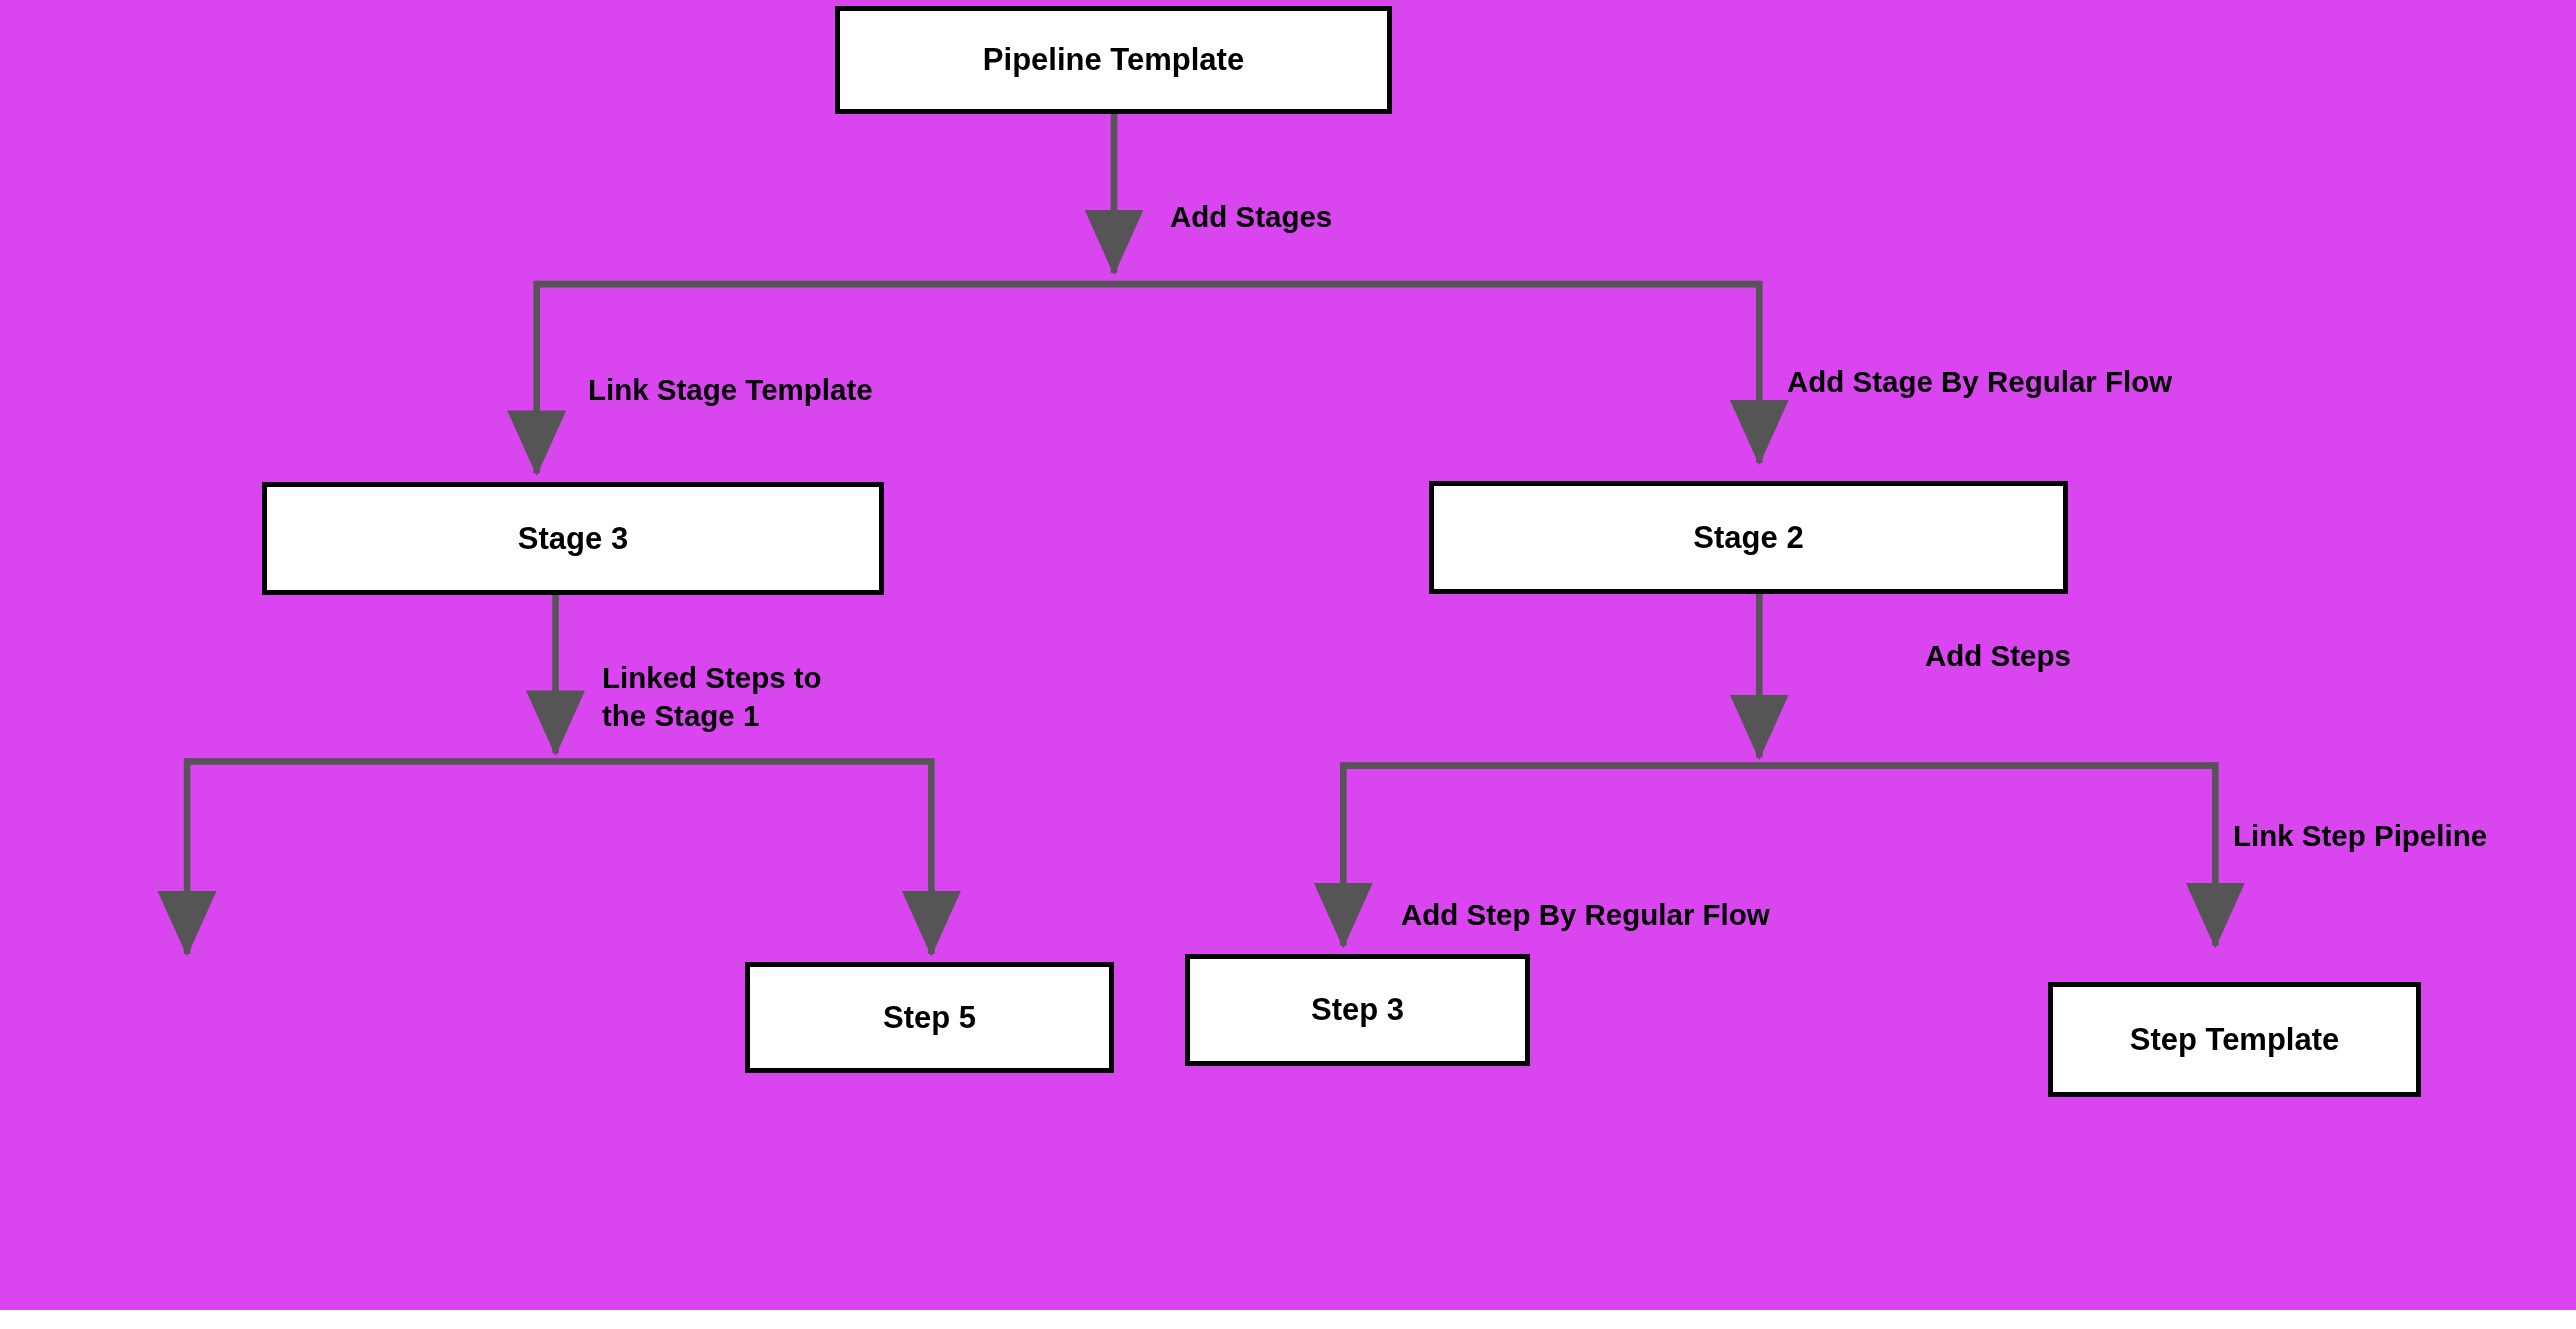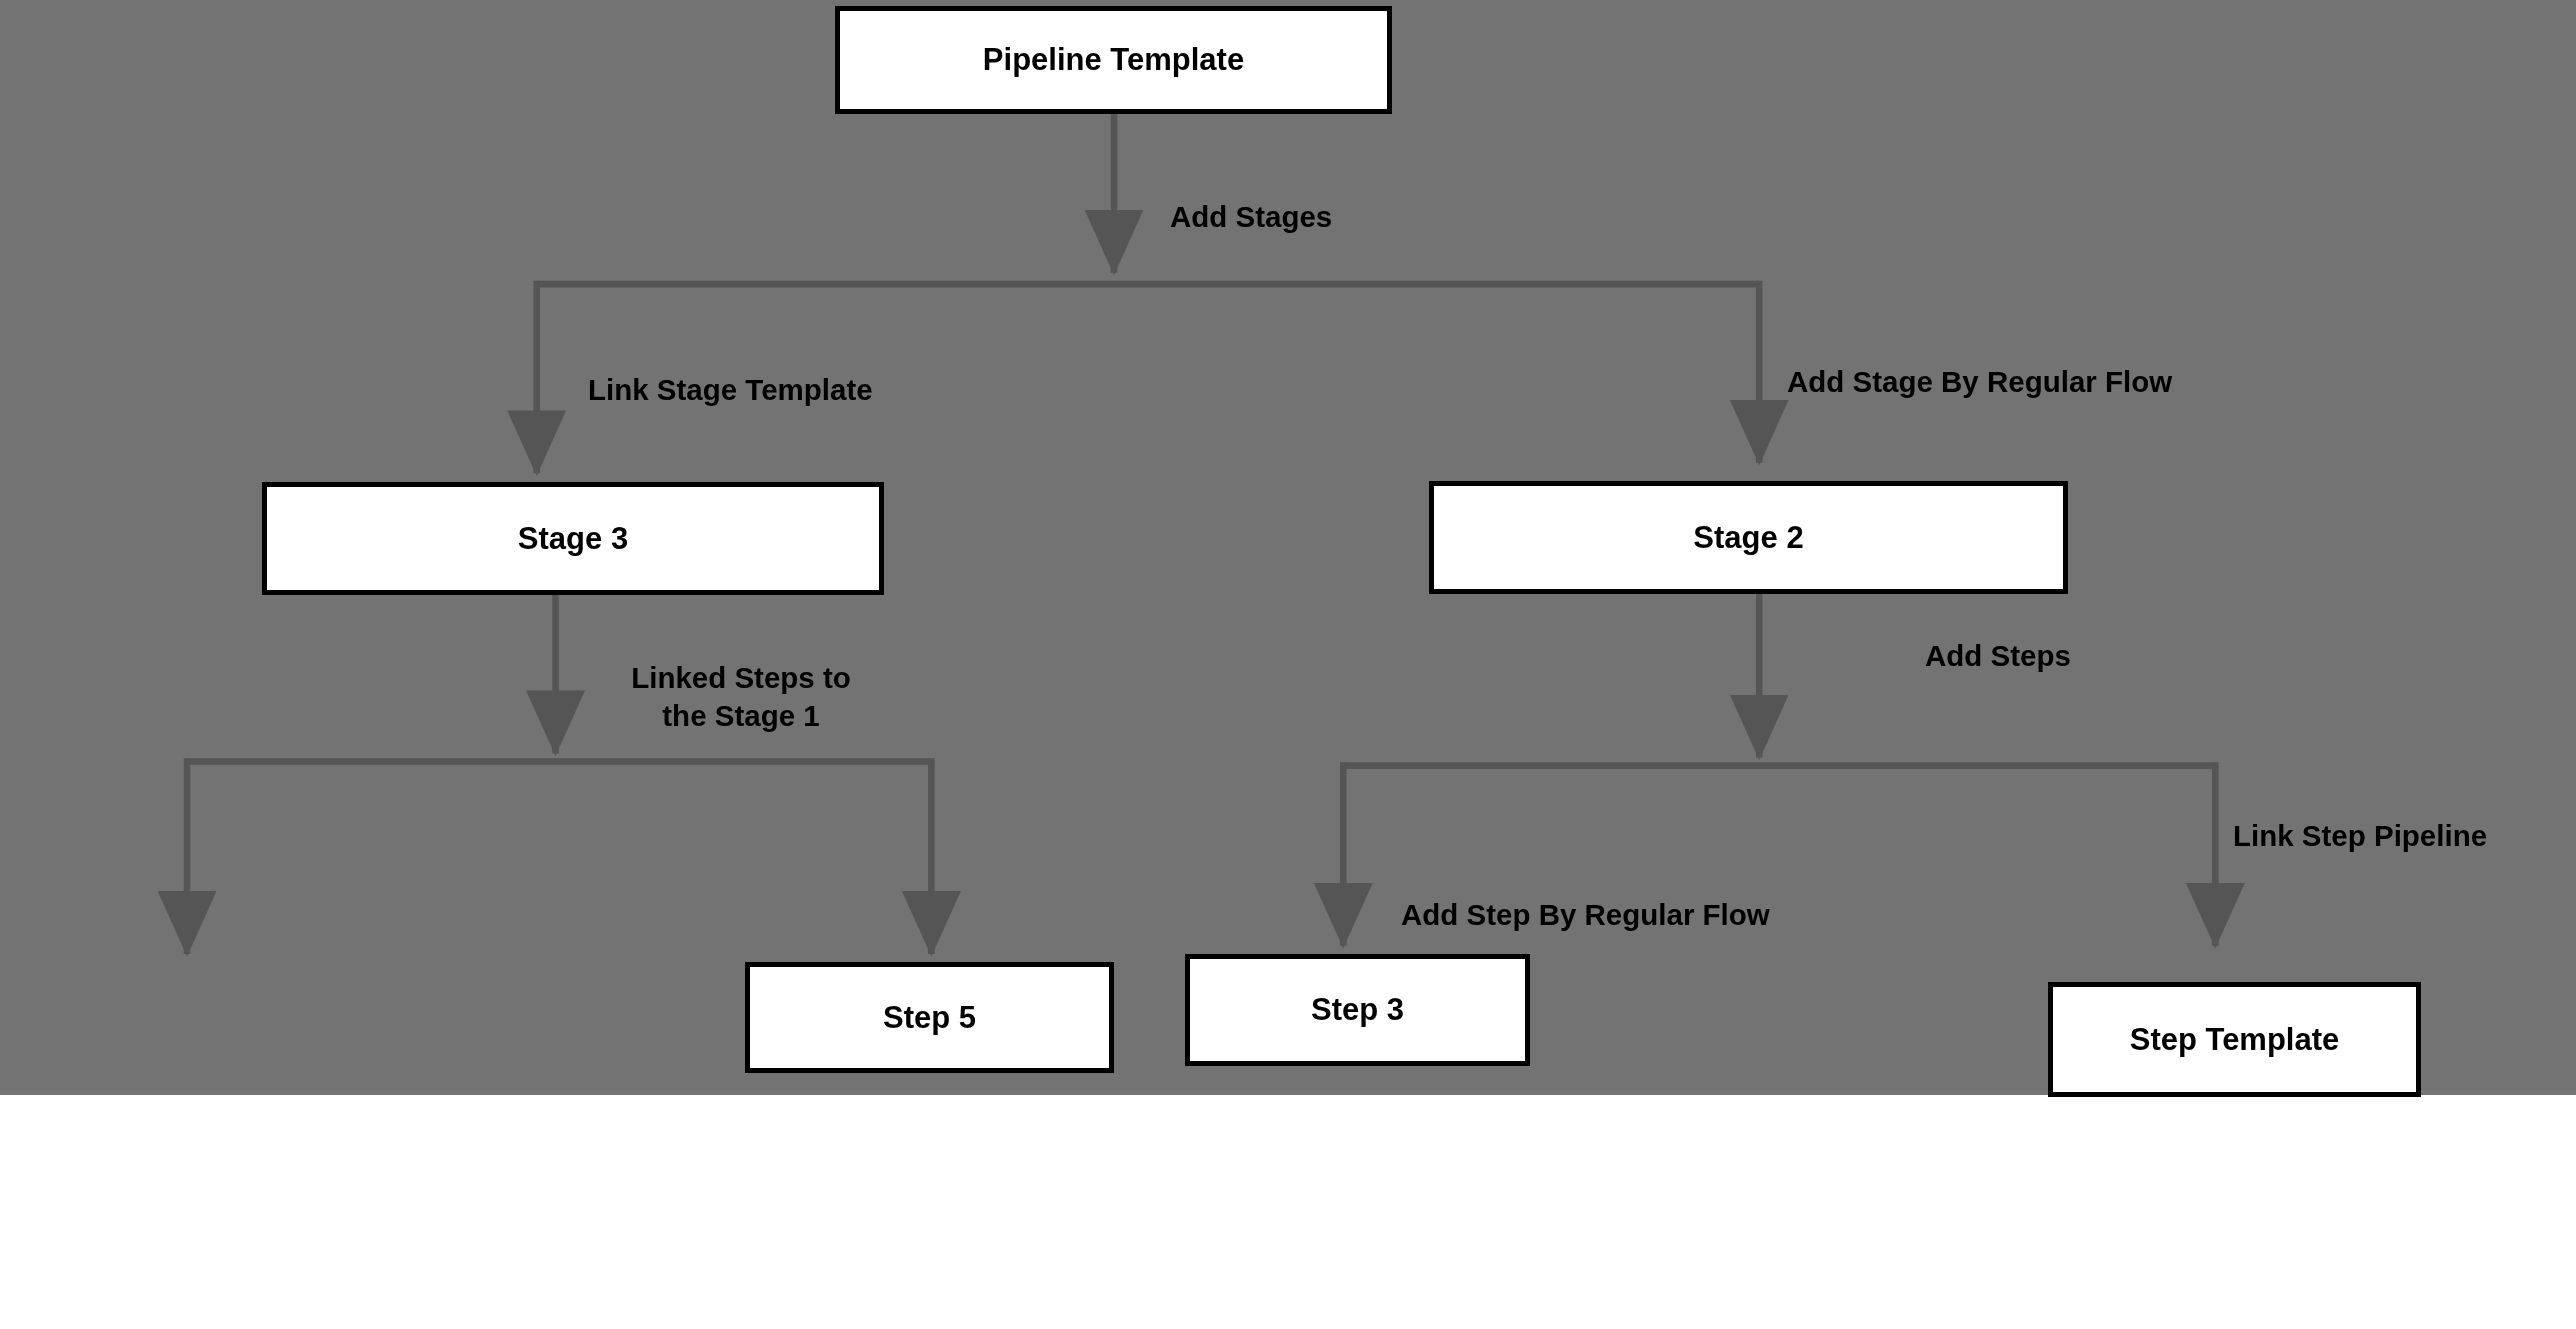--- a/index.html
+++ b/index.html
@@ -9,22 +9,22 @@
   }
   body {
     width: 2576px;
     height: 1329px;
     overflow: hidden;
     font-family: "Liberation Sans", sans-serif;
   }
   #diagram-root {
     position: relative;
     width: 2576px;
-    height: 1095px;
-    background: #737373;
+    height: 1310px;
+    background: #d946ef;
   }
   svg.diagram-canvas {
     position: absolute;
     top: 0;
     left: 0;
     width: 2576px;
     height: 1329px;
     display: block;
   }
   .node-box {
@@ -48,21 +48,21 @@
   .edge-label {
     position: absolute;
     font-family: "Liberation Sans", sans-serif;
     font-weight: bold;
     font-size: 29.5px;
     line-height: 38px;
     color: #000000;
     white-space: pre;
   }
   .edge-label.center-two-line {
-    text-align: center;
+    text-align: left;
     white-space: pre-line;
   }
 </style>
 </head>
 <body>
 
 <div id="diagram-root">
 
   <svg class="diagram-canvas" viewBox="0 0 3145 1623">
     <defs>

